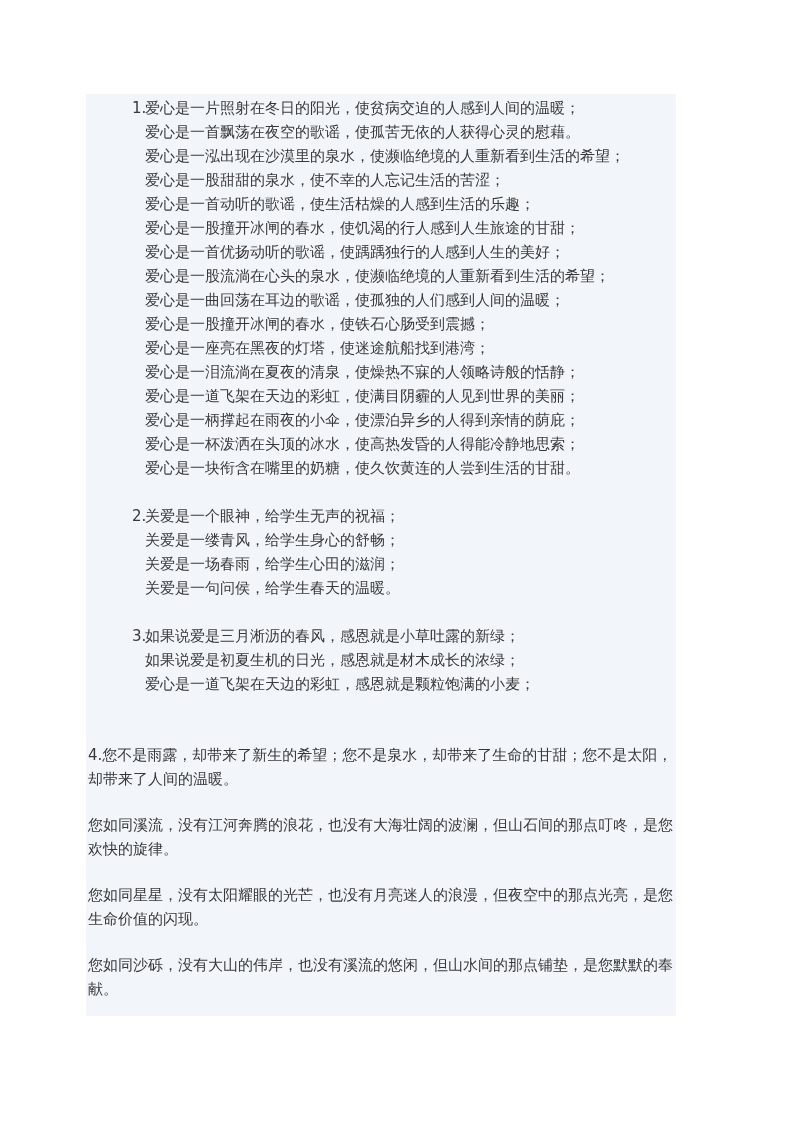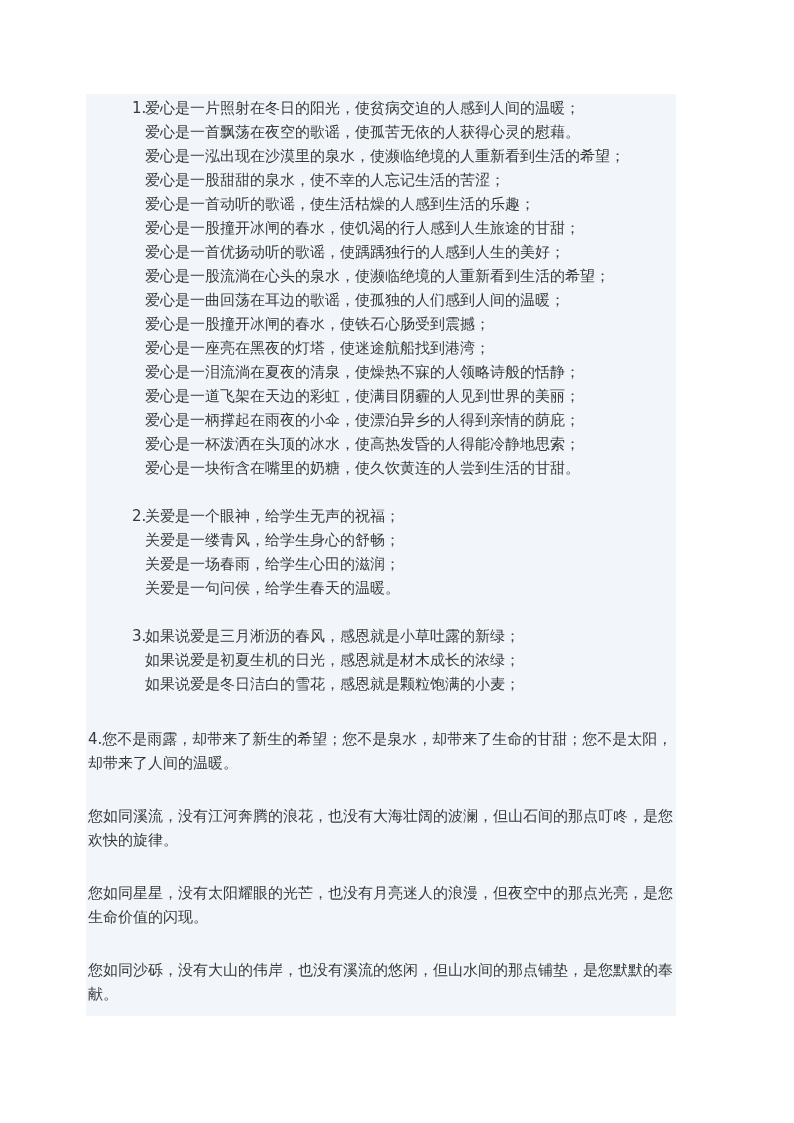--- a/index.html
+++ b/index.html
@@ -40,25 +40,25 @@
     top: 0;
     line-height: 24px;
     letter-spacing: 0;
   }
   .text-line {
     height: 24px;
     line-height: 24px;
     white-space: nowrap;
   }
   .paragraph {
-    margin-top: 29px;
+    margin-top: 22px;
     line-height: 24px;
     text-align: left;
   }
-  .paragraph.first-paragraph { margin-top: 31px; }
+  .paragraph.first-paragraph { margin-top: 47px; }
 </style>
 </head>
 <body>
 
 <div class="page">
   <div class="content-panel" id="content-panel">
       <div class="numbered-section">
         <span class="section-number">1.</span>
         <div class="text-line">爱心是一片照射在冬日的阳光，使贫病交迫的人感到人间的温暖；</div>
         <div class="text-line">爱心是一首飘荡在夜空的歌谣，使孤苦无依的人获得心灵的慰藉。</div>
@@ -81,20 +81,20 @@
         <span class="section-number">2.</span>
         <div class="text-line">关爱是一个眼神，给学生无声的祝福；</div>
         <div class="text-line">关爱是一缕青风，给学生身心的舒畅；</div>
         <div class="text-line">关爱是一场春雨，给学生心田的滋润；</div>
         <div class="text-line">关爱是一句问侯，给学生春天的温暖。</div>
       </div>
       <div class="numbered-section">
         <span class="section-number">3.</span>
         <div class="text-line">如果说爱是三月淅沥的春风，感恩就是小草吐露的新绿；</div>
         <div class="text-line">如果说爱是初夏生机的日光，感恩就是材木成长的浓绿；</div>
-        <div class="text-line">如果说爱是冬日洁白的雪花，感恩就是颗粒饱满的小麦；</div>
+        <div class="text-line">爱心是一道飞架在天边的彩虹，感恩就是颗粒饱满的小麦；</div>
       </div>
       <p class="paragraph first-paragraph">4.您不是雨露，却带来了新生的希望；您不是泉水，却带来了生命的甘甜；您不是太阳，却带来了人间的温暖。</p>
       <p class="paragraph">您如同溪流，没有江河奔腾的浪花，也没有大海壮阔的波澜，但山石间的那点叮咚，是您欢快的旋律。</p>
       <p class="paragraph">您如同星星，没有太阳耀眼的光芒，也没有月亮迷人的浪漫，但夜空中的那点光亮，是您生命价值的闪现。</p>
       <p class="paragraph">您如同沙砾，没有大山的伟岸，也没有溪流的悠闲，但山水间的那点铺垫，是您默默的奉献。</p>
     </div>
 </div>
 
 </body></html>

